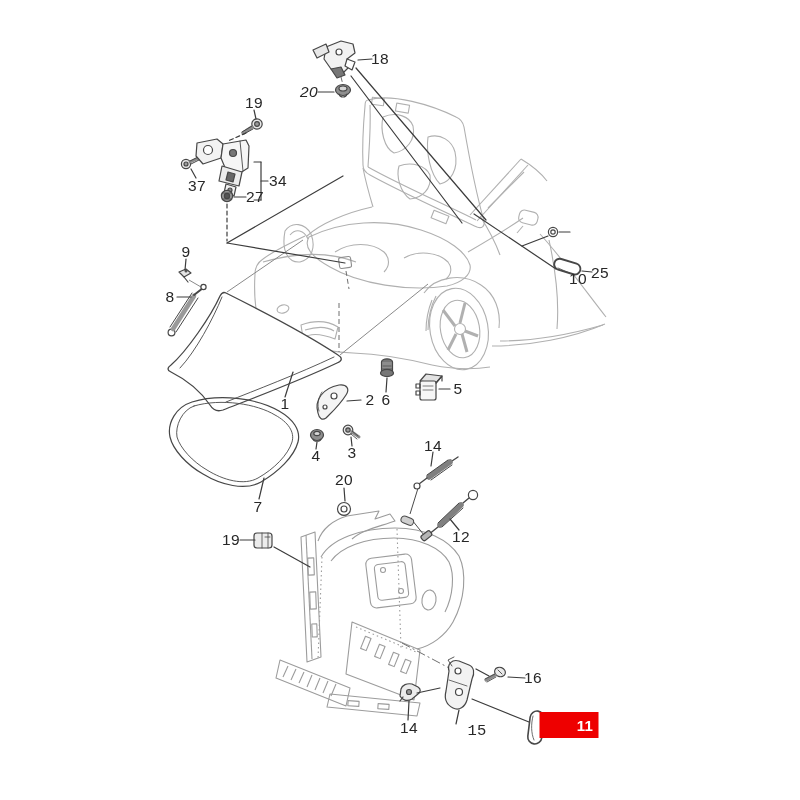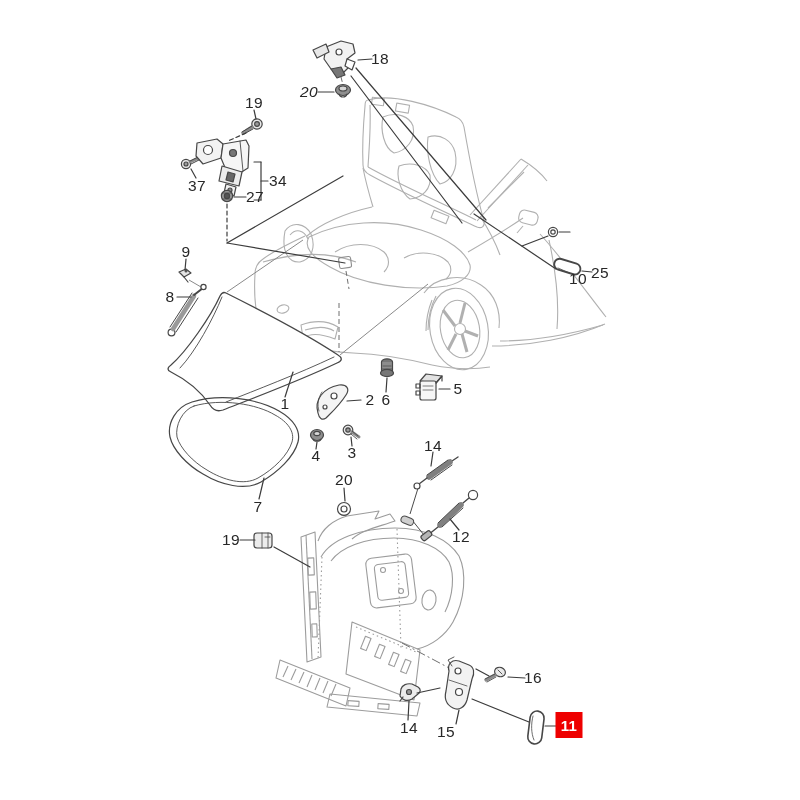--- a/index.html
+++ b/index.html
@@ -350,25 +350,25 @@
       <div class="part-label" style="left: 285px; top: 404px;">1</div>
       <div class="part-label" style="left: 370px; top: 400px;">2</div>
       <div class="part-label" style="left: 352px; top: 453px;">3</div>
       <div class="part-label" style="left: 316px; top: 456px;">4</div>
       <div class="part-label" style="left: 458px; top: 389px;">5</div>
       <div class="part-label" style="left: 386px; top: 400px;">6</div>
       <div class="part-label" style="left: 258px; top: 507px;">7</div>
       <div class="part-label" style="left: 170px; top: 297px;">8</div>
       <div class="part-label" style="left: 186px; top: 252px;">9</div>
       <div class="part-label" style="left: 578px; top: 232px; margin-top: 47px;">10</div>
-      <div class="part-label highlighted" style="left: 569px; top: 725px;">11</div>
+      <div class="part-label highlighted" style="left: 569px; top: 725px; padding-left: 32px;">11</div>
       <div class="part-label" style="left: 461px; top: 537px;">12</div>
       <div class="part-label" style="left: 231px; top: 540px;">19</div>
       <div class="part-label" style="left: 409px; top: 728px;">14</div>
-      <div class="part-label" style="left: 446px; top: 732px;">15</div>
+      <div class="part-label" style="left: 477px; top: 732px; font-family: Liberation Mono, monospace;">15</div>
       <div class="part-label" style="left: 533px; top: 678px;">16</div>
       <div class="part-label" style="left: 433px; top: 446px;">14</div>
       <div class="part-label" style="left: 344px; top: 480px;">20</div>
       <div class="part-label" style="left: 380px; top: 59px;">18</div>
       <div class="part-label" style="left: 309px; top: 92px; font-style: italic;">20</div>
       <div class="part-label" style="left: 278px; top: 181px;">34</div>
       <div class="part-label" style="left: 255px; top: 197px;">27</div>
       <div class="part-label" style="left: 254px; top: 103px;">19</div>
       <div class="part-label" style="left: 197px; top: 186px;">37</div>
       <div class="part-label" style="left: 600px; top: 273px;">25</div>

